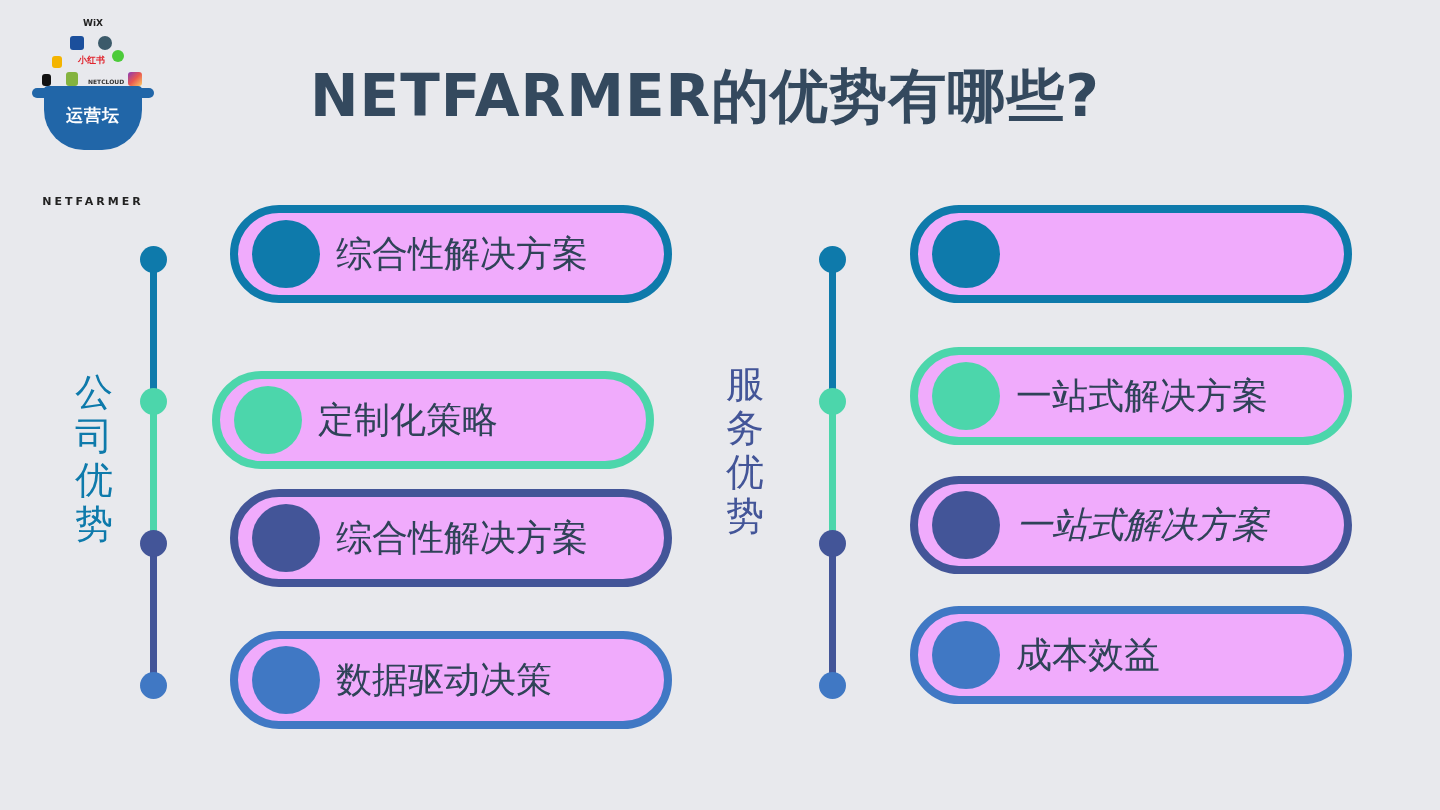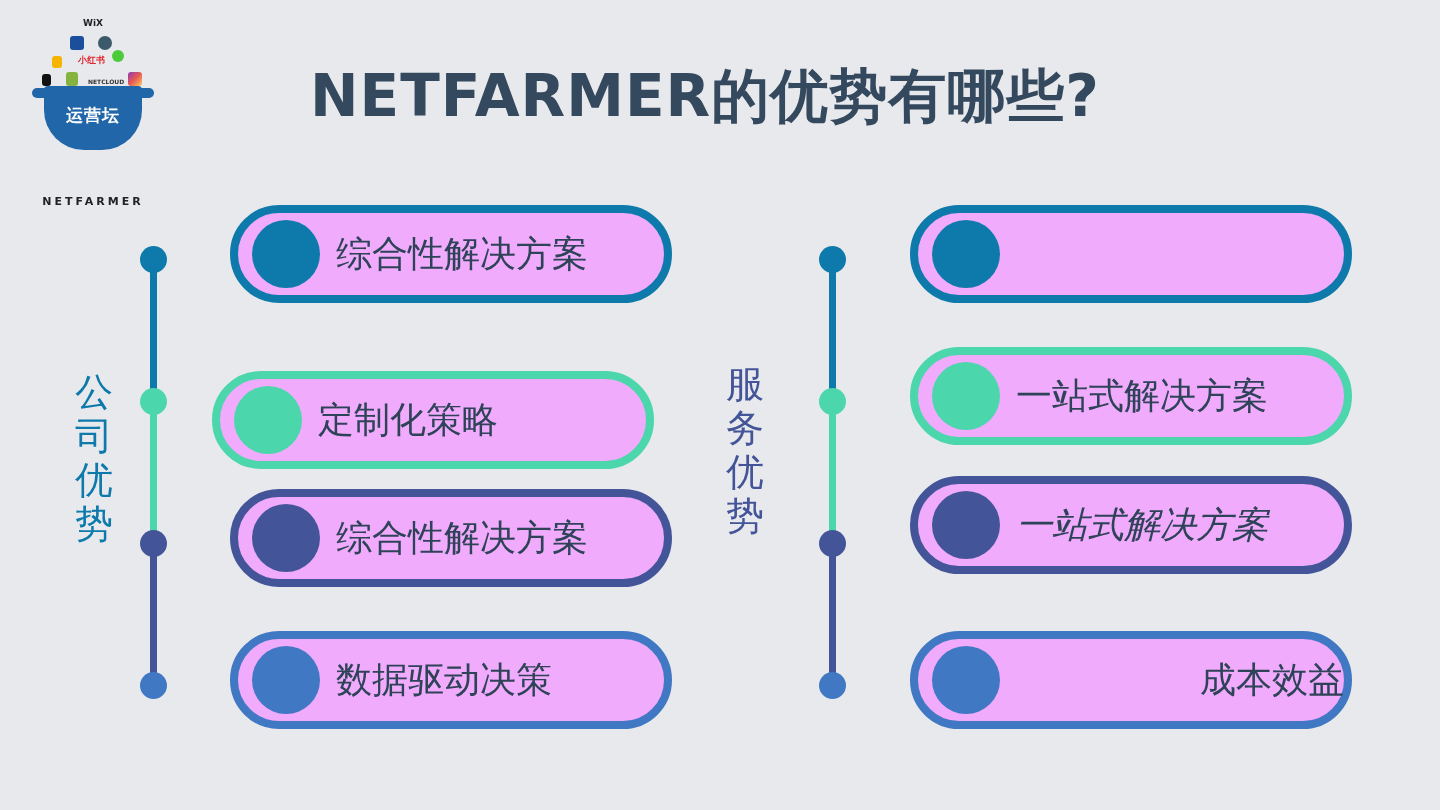--- a/index.html
+++ b/index.html
@@ -107,16 +107,16 @@
   <div class="circle" style="background:#0e7aab;"></div>
 </div>
 <div class="pill" style="left:910px;top:347px;border-color:#4cd6ab;">
   <div class="circle" style="background:#4cd6ab;"></div>
   <div class="txt">一站式解决方案</div>
 </div>
 <div class="pill" style="left:910px;top:476px;border-color:#435598;font-style:italic;">
   <div class="circle" style="background:#435598;"></div>
   <div class="txt">一站式解决方案</div>
 </div>
-<div class="pill" style="left:910px;top:631px;border-color:#4078c4;justify-content:space-between;">
+<div class="pill" style="left:910px;top:606px;border-color:#4078c4;">
   <div class="circle" style="background:#4078c4;"></div>
   <div class="txt">成本效益</div>
 </div>
 
 </body></html>

